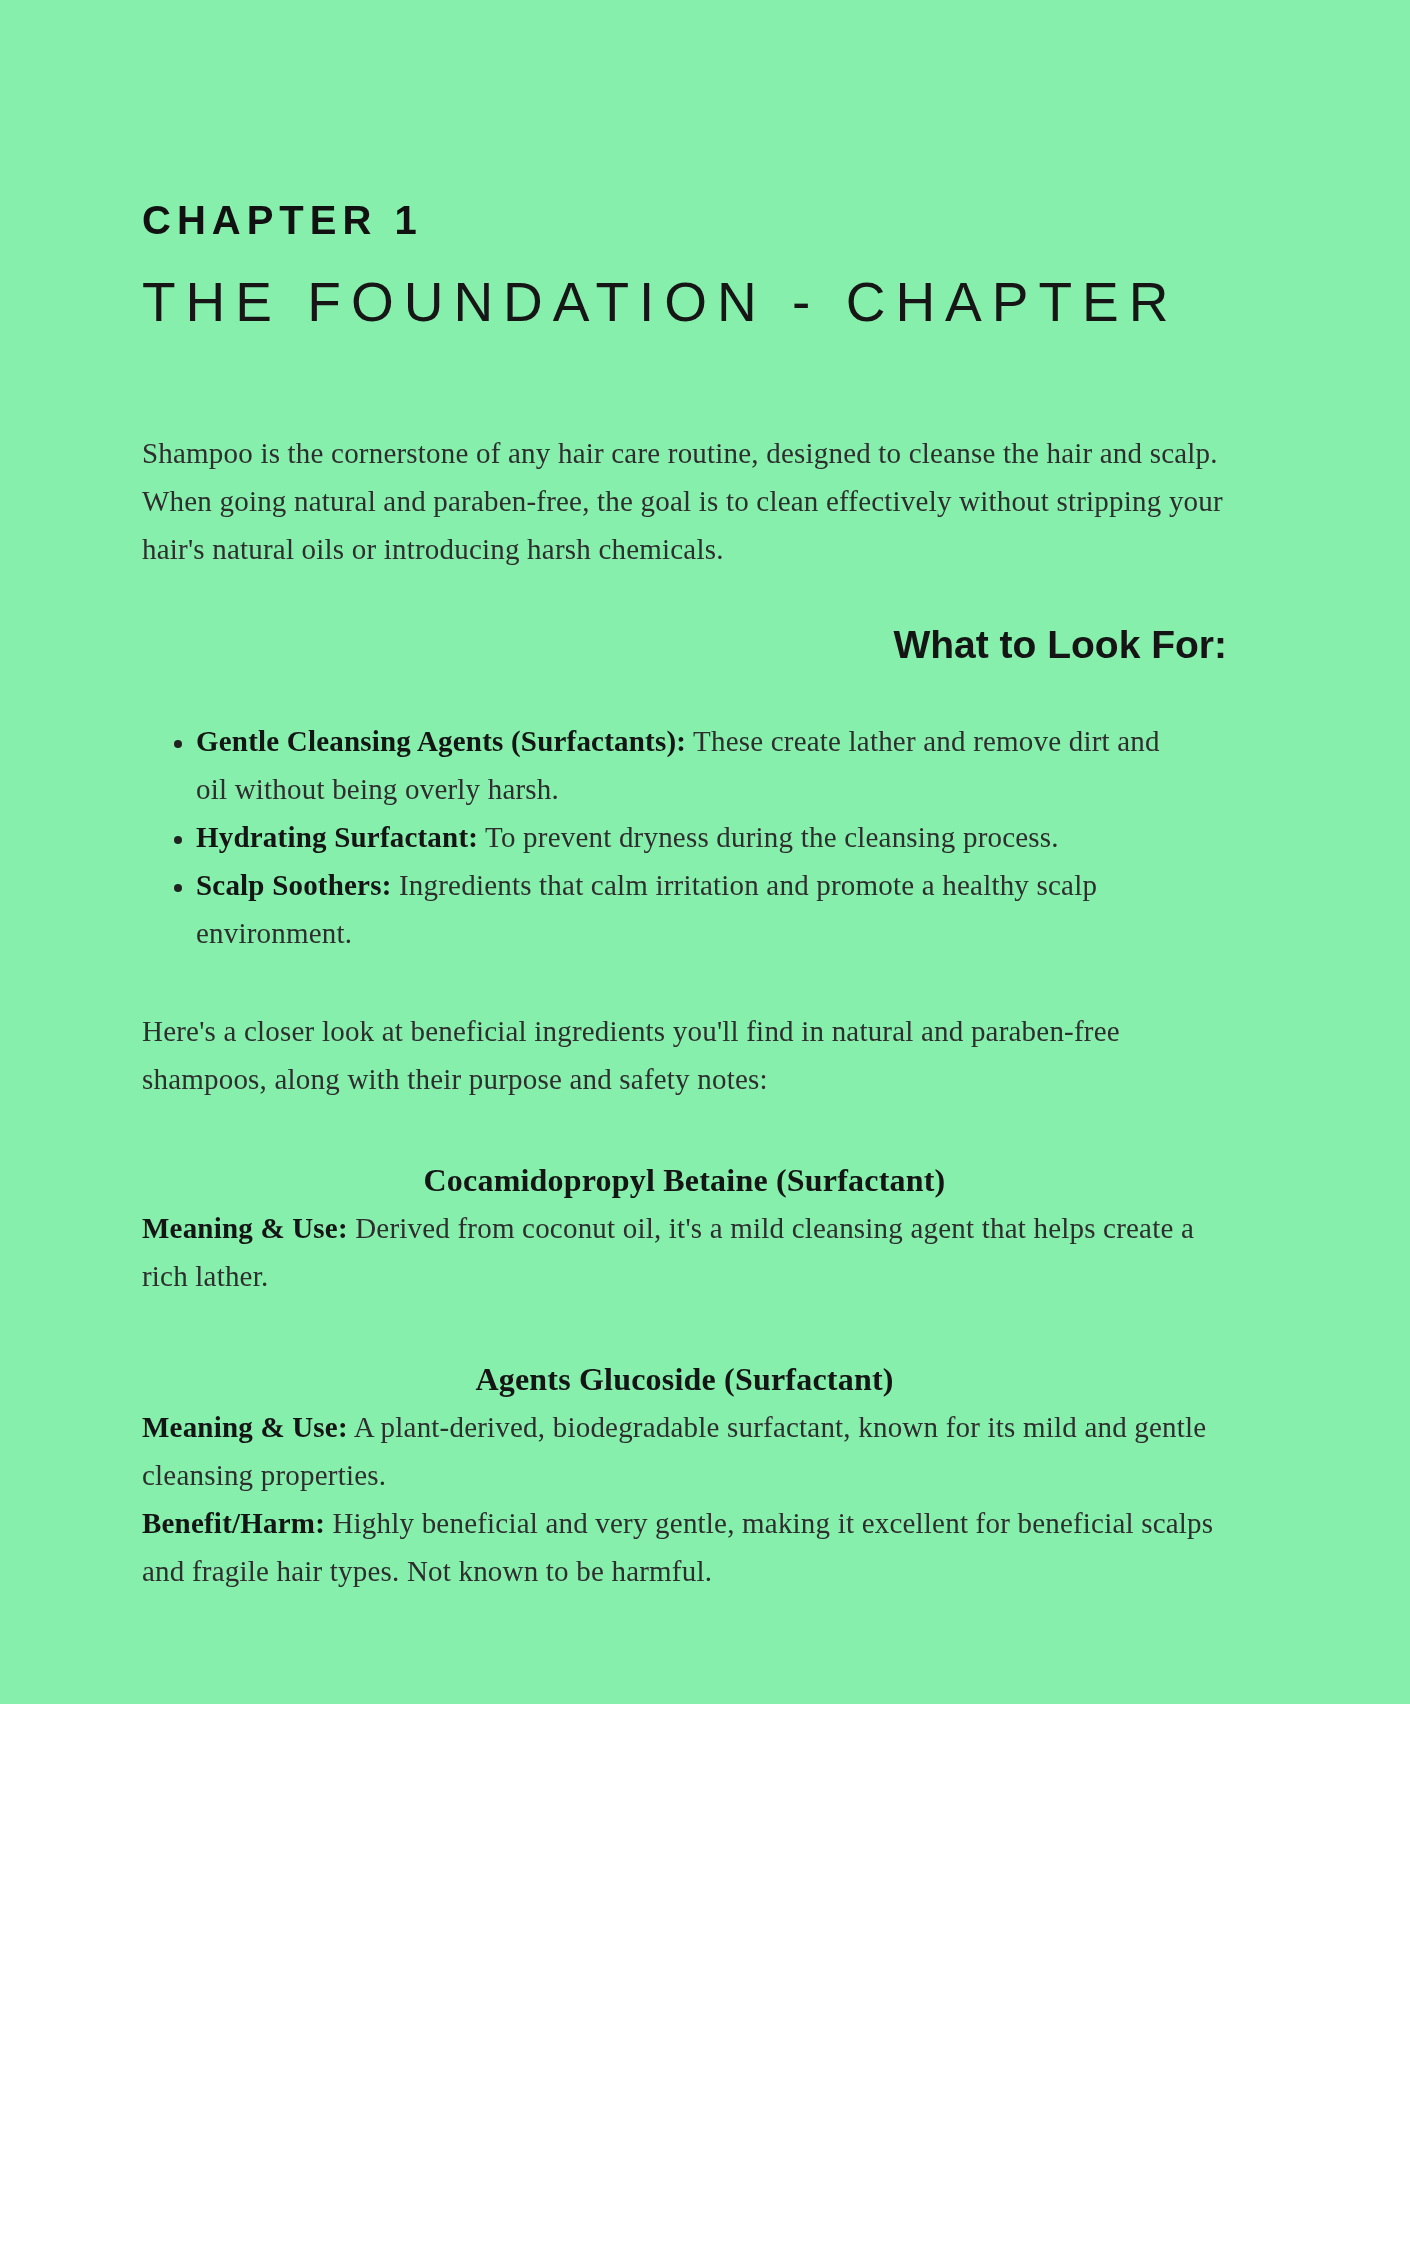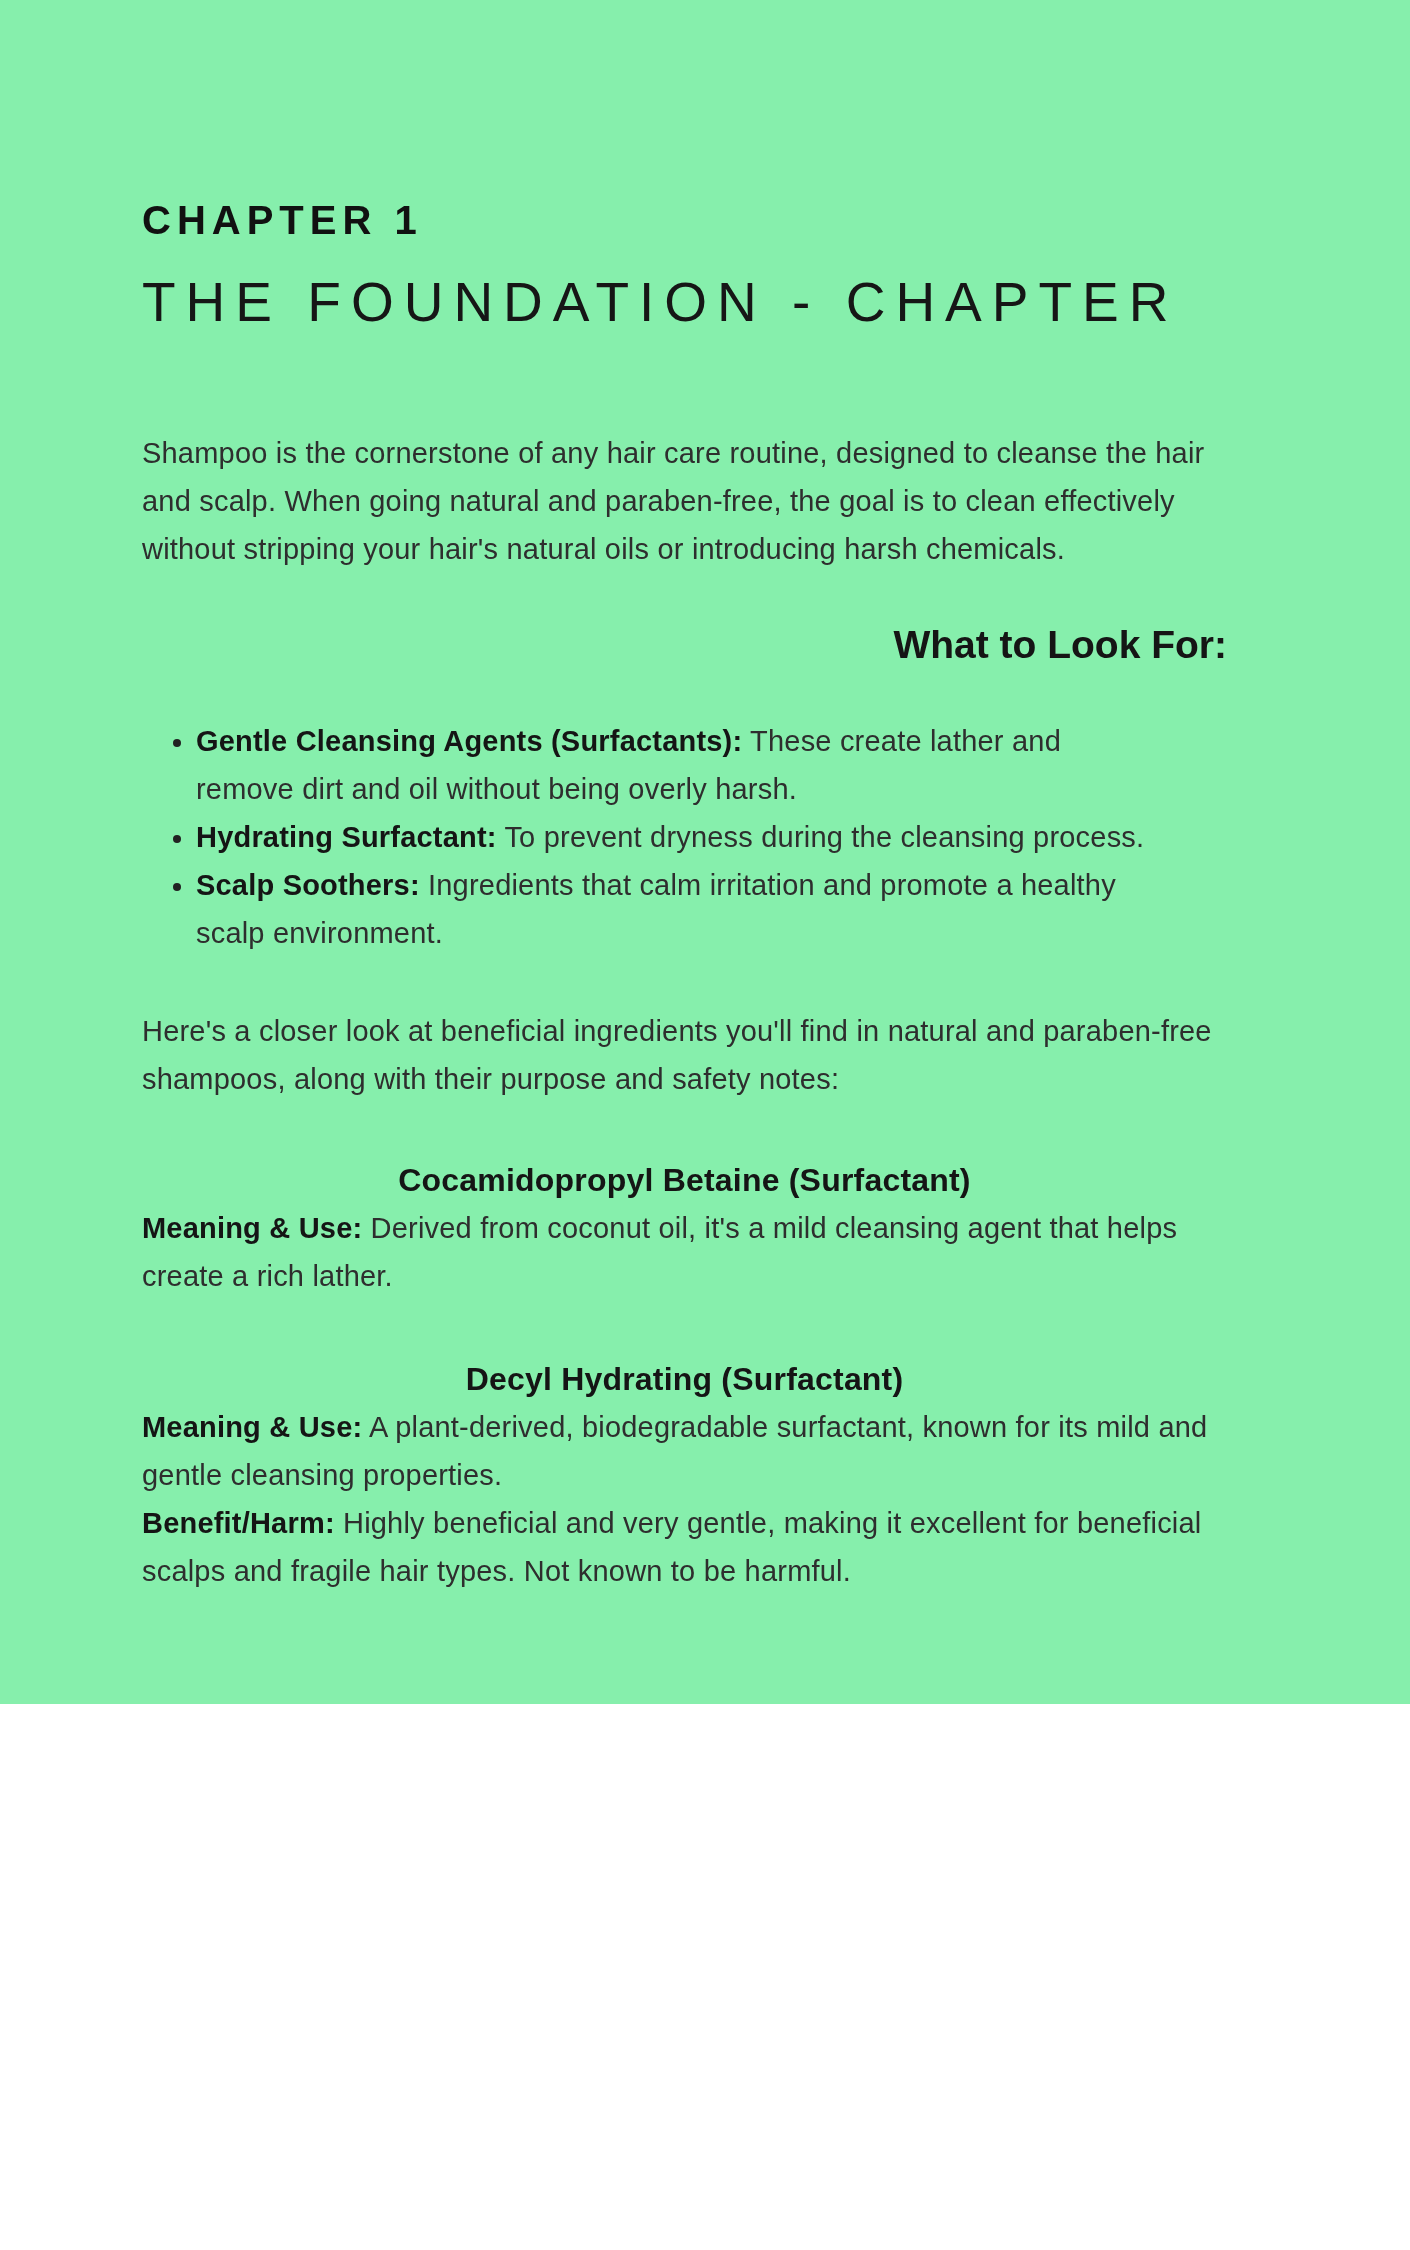--- a/index.html
+++ b/index.html
@@ -36,20 +36,21 @@
     letter-spacing: 10px;
     line-height: 65px;
     color: #161616;
     white-space: nowrap;
   }
   .body-text {
     font-size: 29px;
     line-height: 48px;
     letter-spacing: 0.2px;
     color: #2e2e2e;
+    font-family: Liberation Serif, serif;
   }
   .intro {
     margin: 94px 0 0 0;
   }
   .section-heading {
     margin: 48px 0 0 0;
     font-size: 39px;
     font-weight: 700;
     line-height: 48px;
     color: #151515;
@@ -134,21 +135,21 @@
     <p class="body-text deep-dive-intro">Here's a closer look at beneficial ingredients you'll find in natural and paraben-free shampoos, along with their purpose and safety notes:</p>
 
     <div class="ingredient body-text">
       <p class="ingredient-name">Cocamidopropyl Betaine (Surfactant)</p>
       <p>
         <strong class="inline-label">Meaning &amp; Use:</strong><span> Derived from coconut oil, it's a mild cleansing agent that helps create a rich lather.</span>
       </p>
     </div>
 
     <div class="ingredient second body-text">
-      <p class="ingredient-name">Decyl Hydrating (Surfactant)</p>
+      <p class="ingredient-name">Agents Glucoside (Surfactant)</p>
       <p>
         <strong class="inline-label">Meaning &amp; Use:</strong><span> A plant-derived, biodegradable surfactant, known for its mild and gentle cleansing properties.</span>
       </p>
       <p>
         <strong class="inline-label">Benefit/Harm:</strong><span> Highly beneficial and very gentle, making it excellent for beneficial scalps and fragile hair types. Not known to be harmful.</span>
       </p>
     </div>
 
   </div>
 

